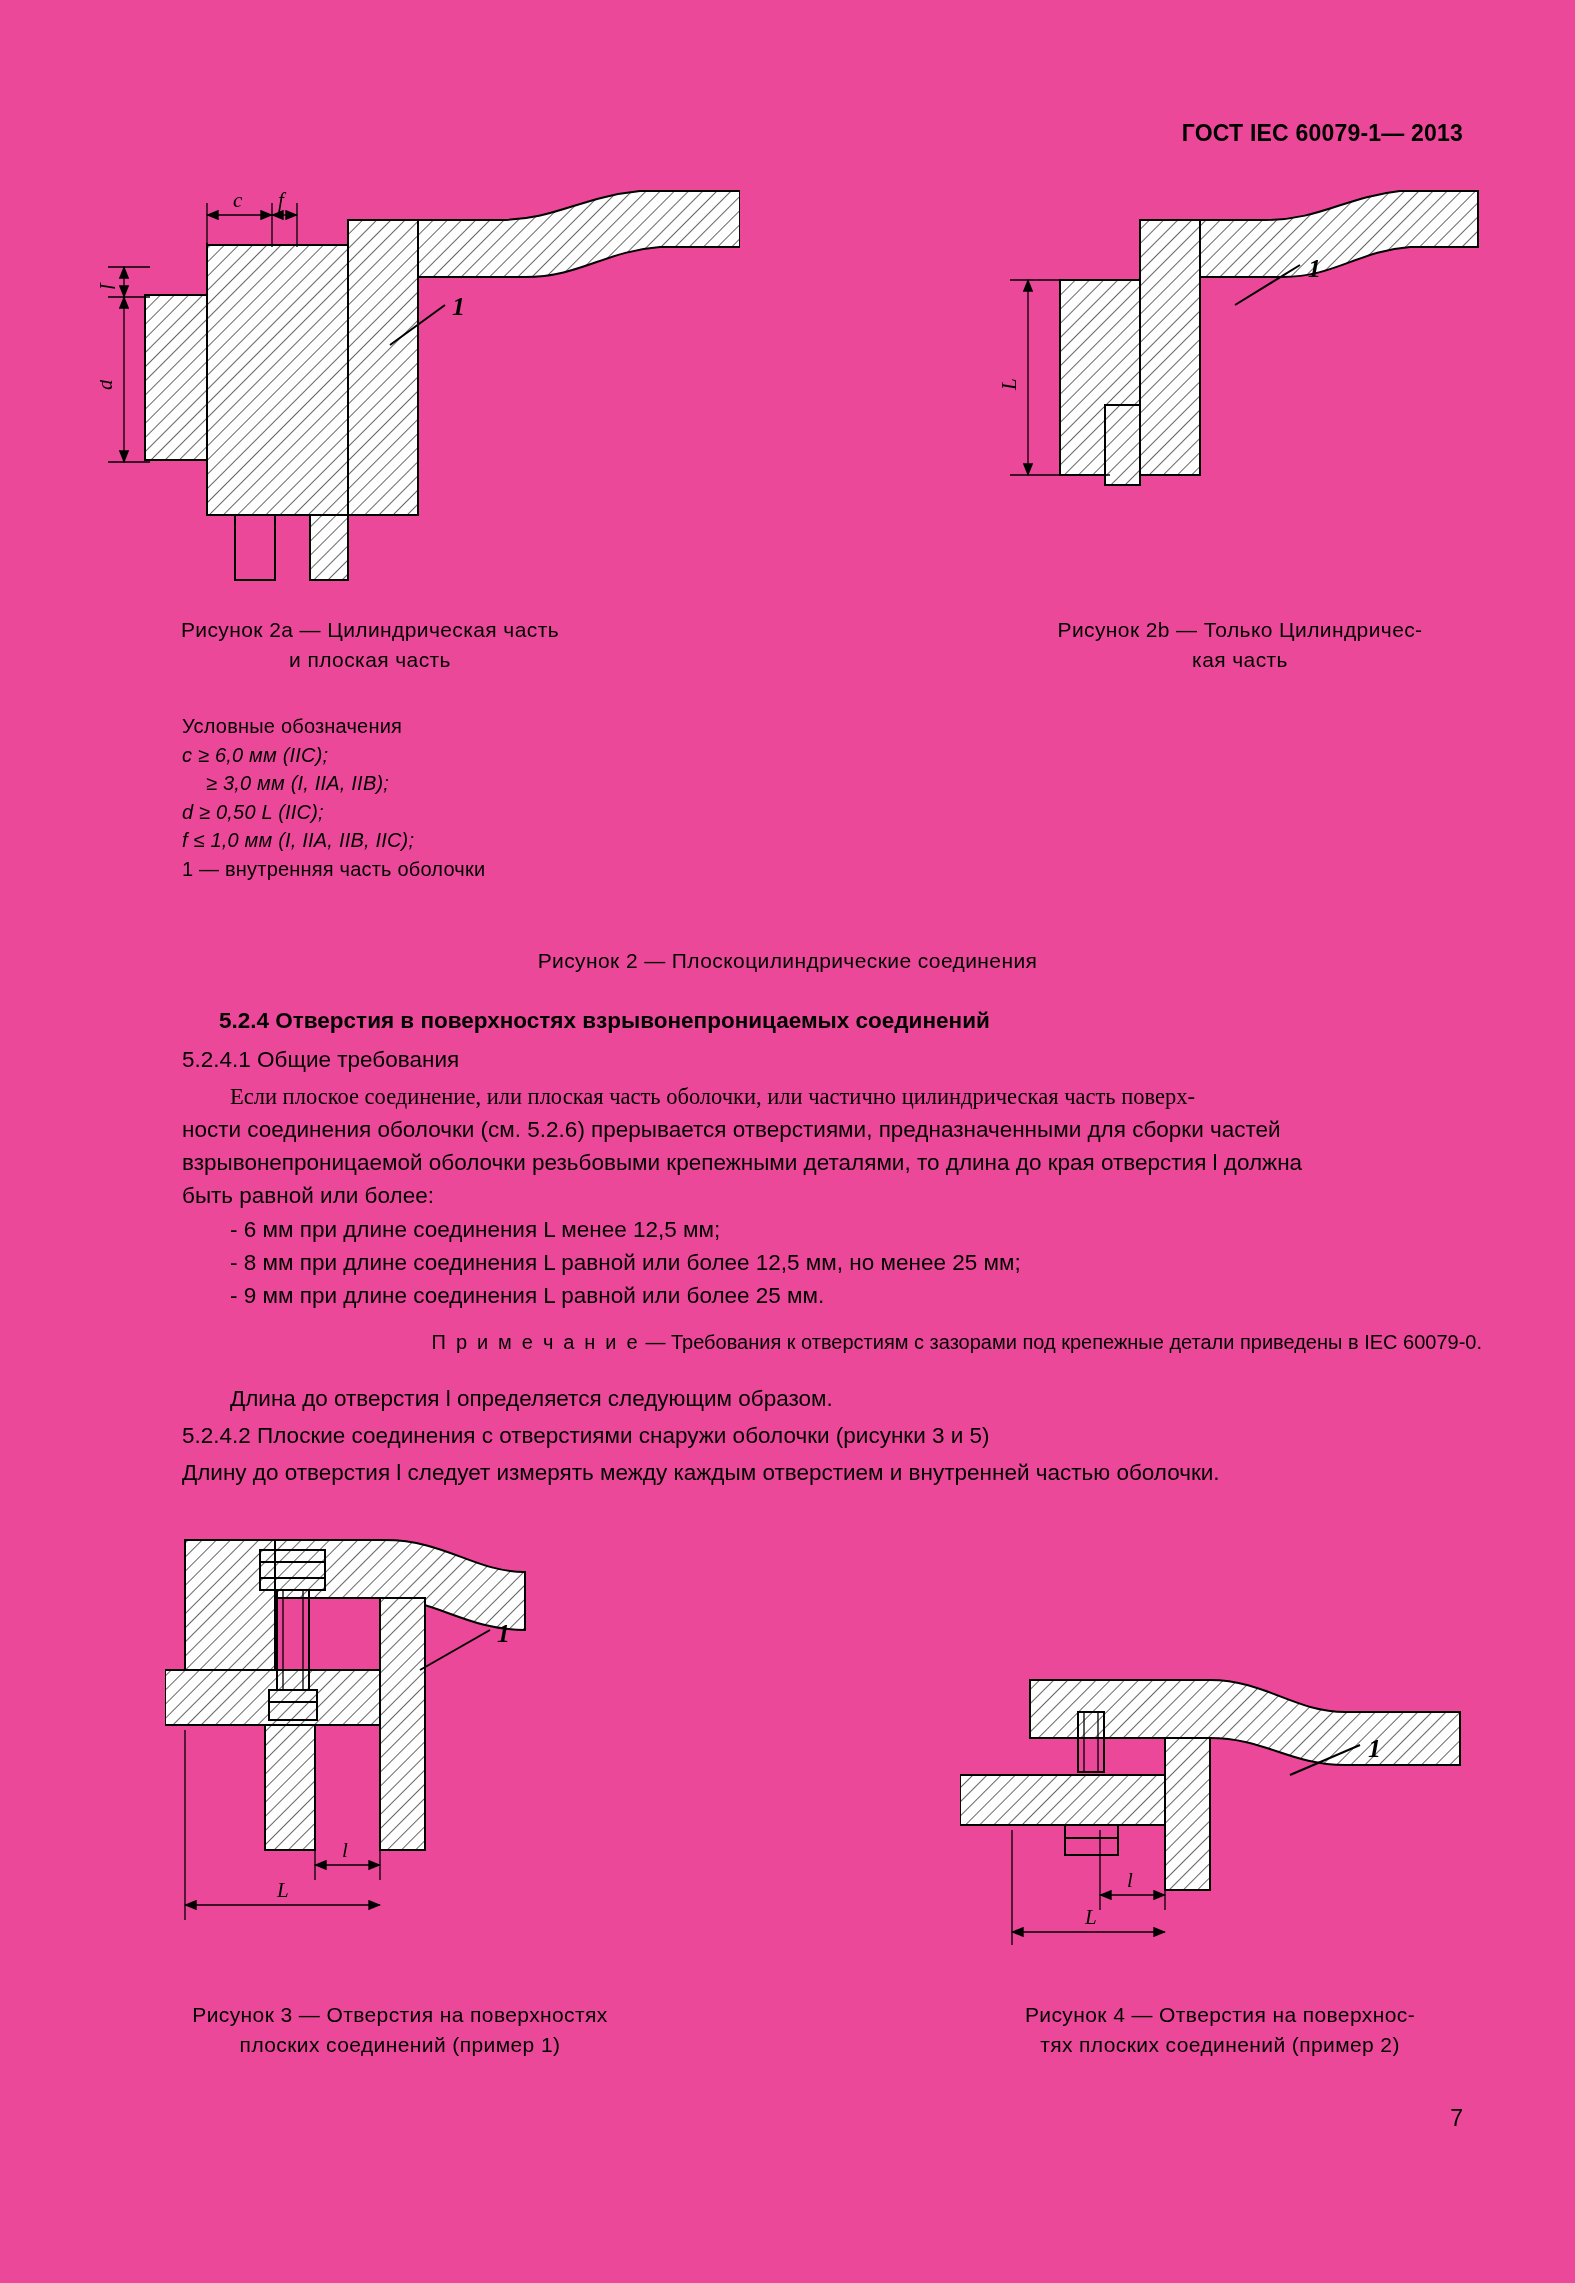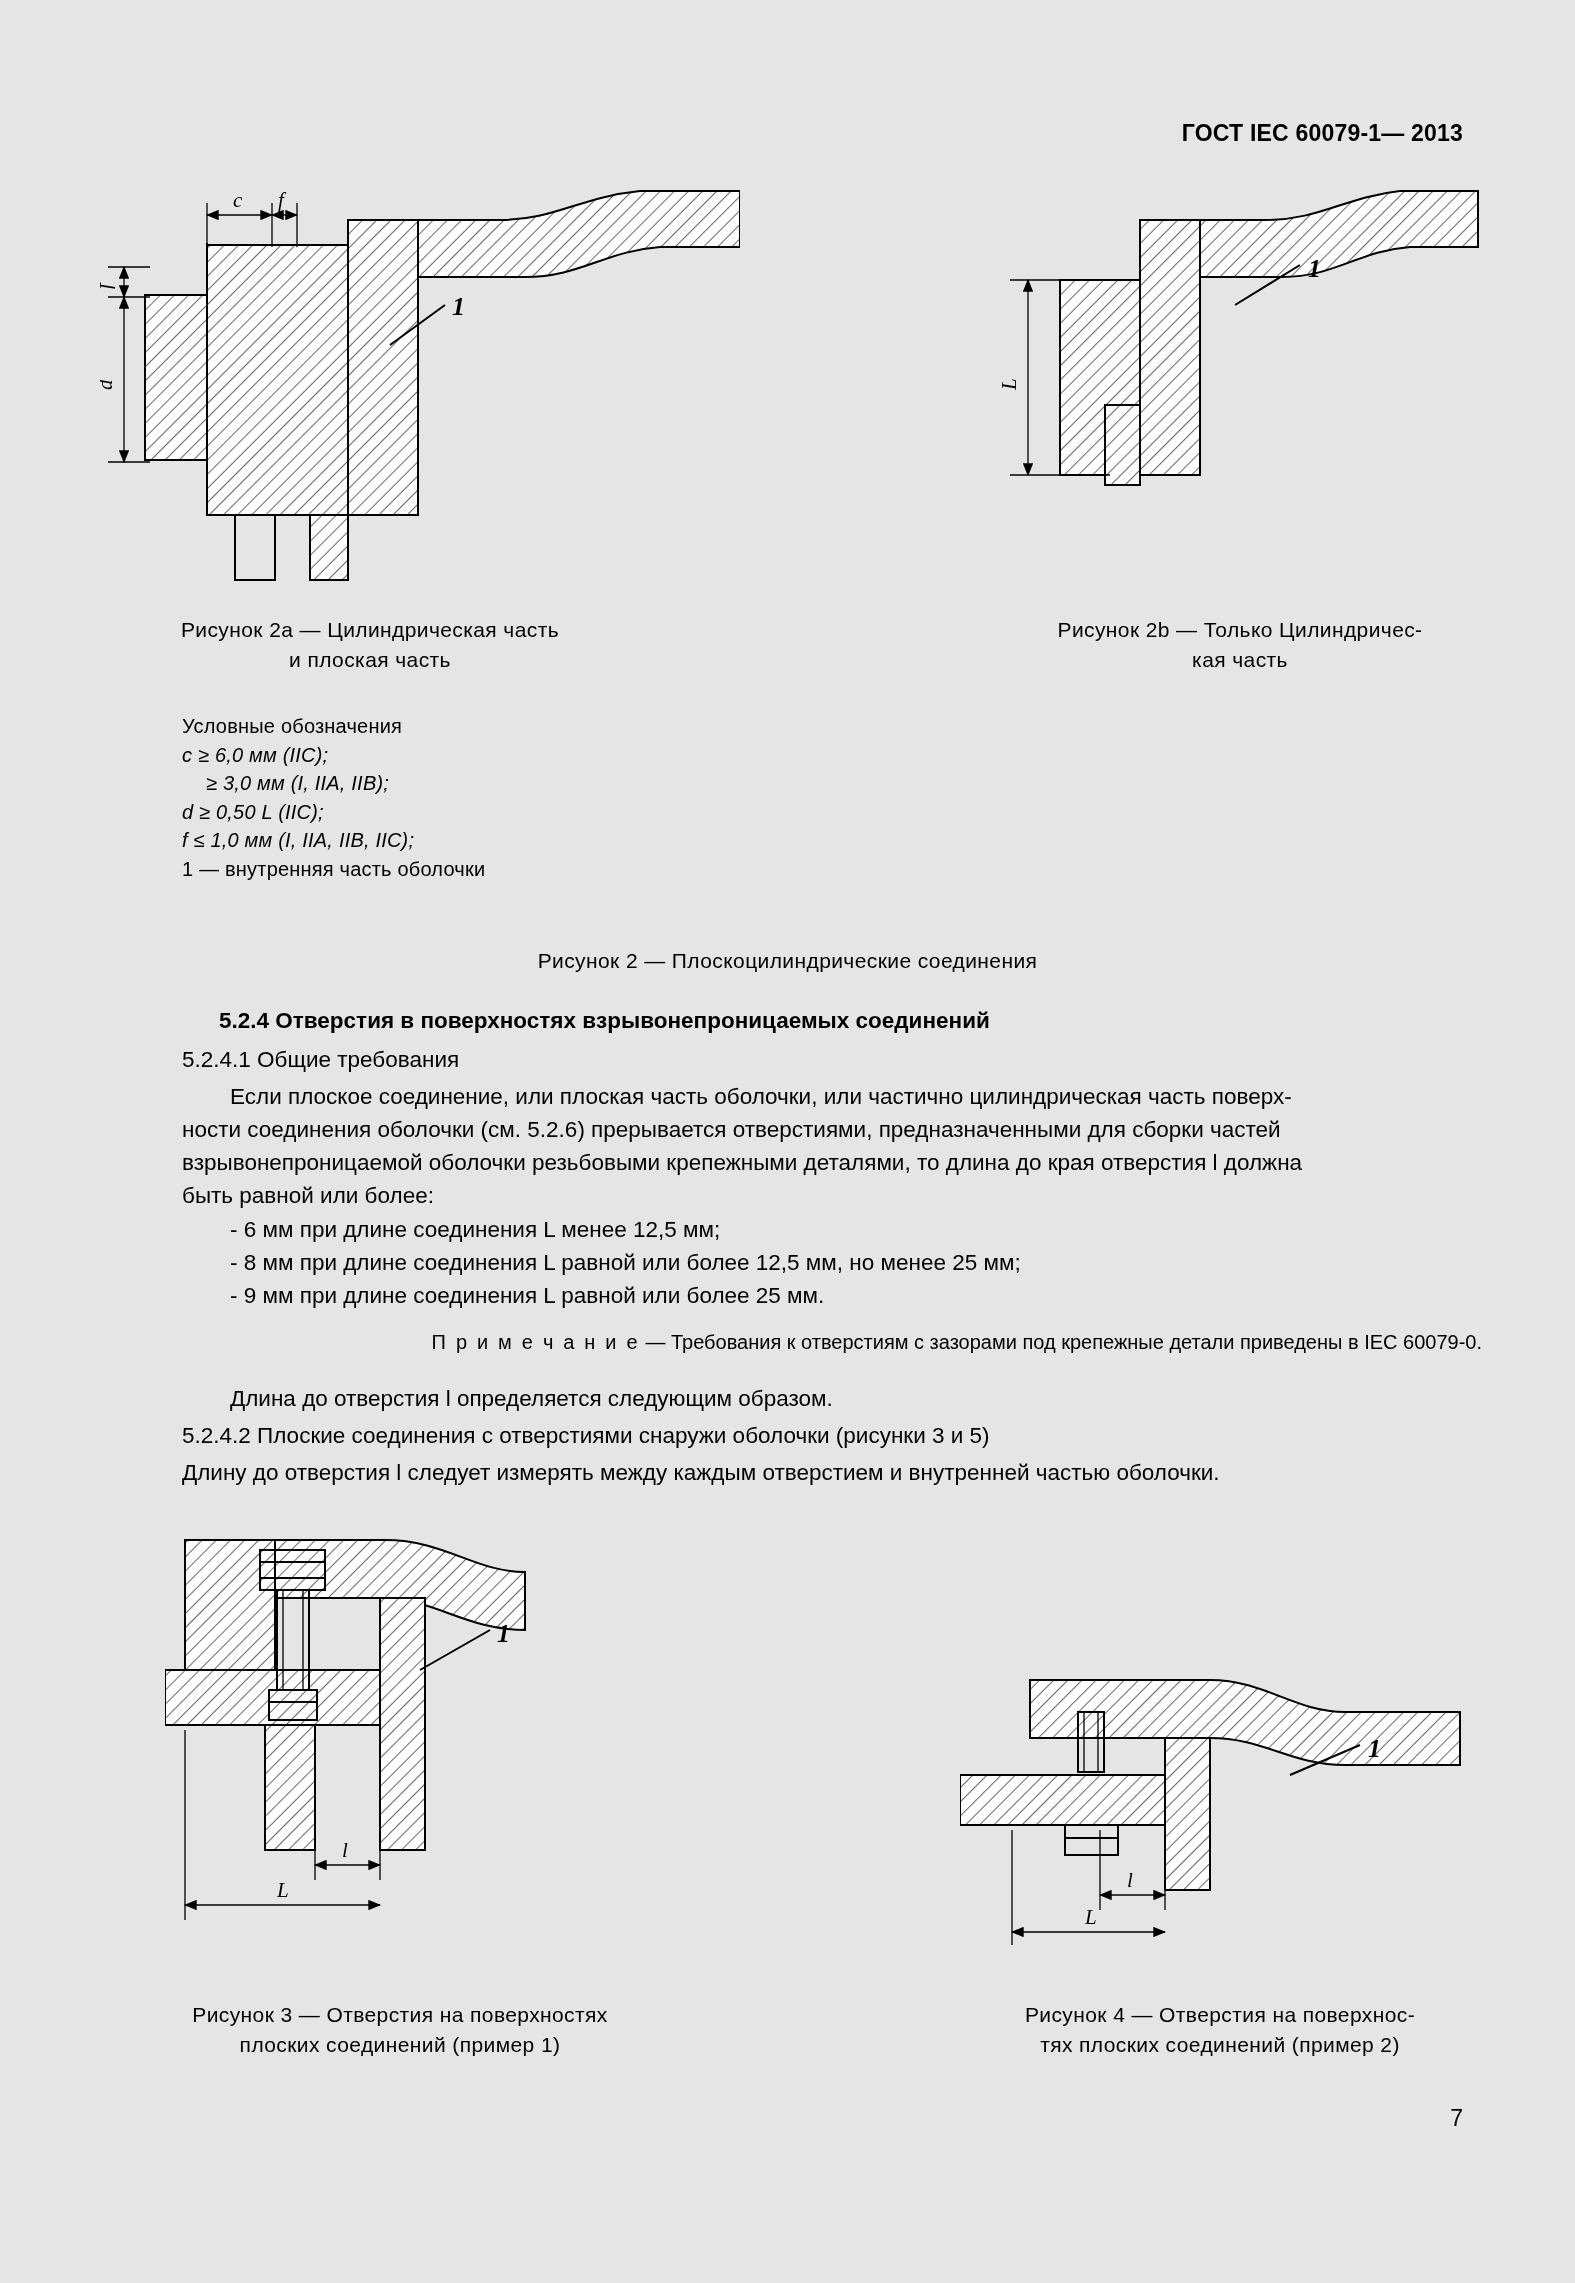--- a/index.html
+++ b/index.html
@@ -9,21 +9,21 @@
   }
   body {
     font-family: "Liberation Sans", sans-serif;
     color: #000000;
   }
   .page {
     position: relative;
     width: 1575px;
     height: 2283px;
     margin: 0 auto;
-    background: #e5e5e5;
+    background: #ec4899;
     overflow: hidden;
   }
 
   
   .doc-header {
     position: absolute;
     top: 120px;
     right: 112px;
     font-size: 23px;
     font-weight: bold;
@@ -196,21 +196,21 @@
 
   <div class="caption" style="left:0px; top:946px; width:1575px;">
     <span>Рисунок 2  —  Плоскоцилиндрические  соединения</span>
   </div>
 
   <div class="body-text section-title" style="left:182px; top:1004px; width:1280px;">5.2.4 Отверстия в поверхностях взрывонепроницаемых соединений</div>
 
   <div class="body-text" style="left:182px; top:1043px; width:1280px;">5.2.4.1 Общие требования</div>
 
   <div class="body-text" style="left:182px; top:1080px; width:1300px;">
-    <div style="text-indent:48px;">Если плоское соединение, или плоская часть оболочки, или частично цилиндрическая часть поверх-</div>
+    <div style="text-indent:48px;font-family:Liberation Serif, serif;">Если плоское соединение, или плоская часть оболочки, или частично цилиндрическая часть поверх-</div>
     <div>ности соединения оболочки (см. 5.2.6) прерывается отверстиями, предназначенными для сборки частей</div>
     <div>взрывонепроницаемой оболочки резьбовыми крепежными деталями, то длина до края отверстия l  должна</div>
     <div>быть равной или более:</div>
   </div>
 
   <div class="body-text" style="left:230px; top:1213px; width:1280px;">
     <div>- 6 мм при длине соединения L менее 12,5 мм;</div>
     <div>- 8 мм при длине соединения L равной или более 12,5 мм, но менее 25 мм;</div>
     <div>- 9 мм при длине соединения L равной или более 25 мм.</div>
   </div>

